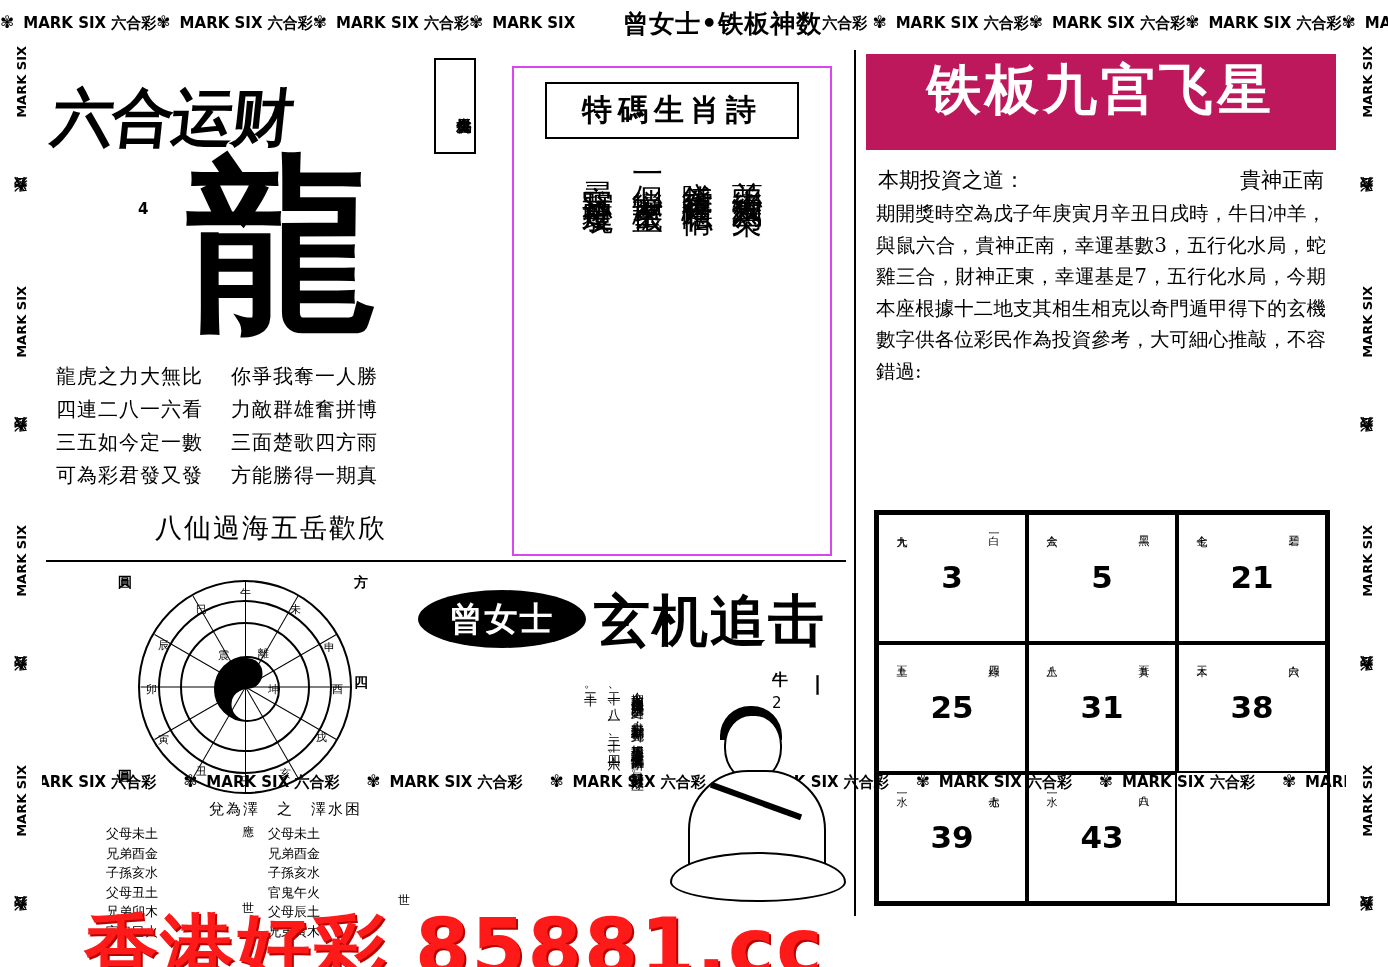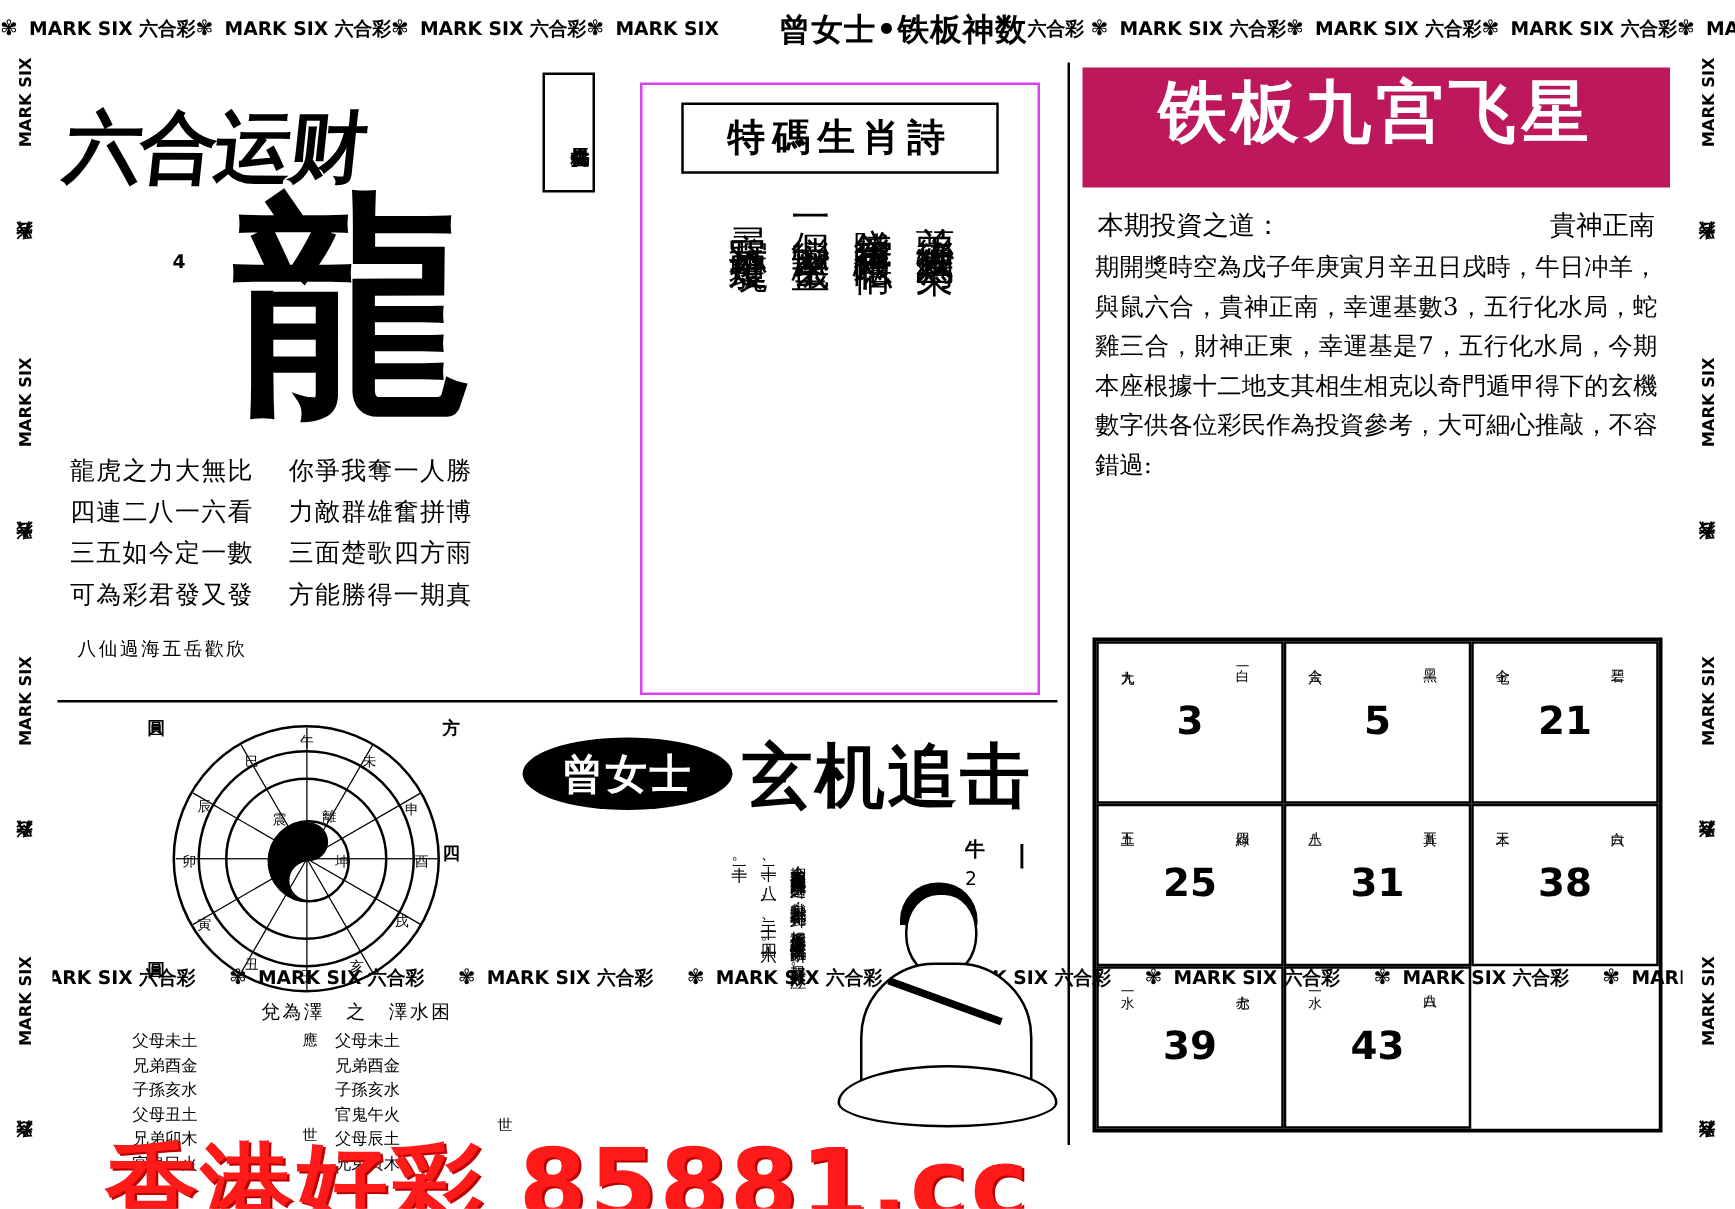--- a/index.html
+++ b/index.html
@@ -26,21 +26,21 @@
 
   
   #dragon{left:2px;top:2px;width:450px;height:500px;}
   .horse-box{position:absolute;right:20px;top:8px;width:34px;border:2px solid #000;padding:4px 2px;font-size:15px;font-weight:bold;line-height:1.15;text-align:center;writing-mode:vertical-rl;height:84px;}
   .big-title{position:absolute;left:6px;top:26px;font-size:62px;font-weight:bold;letter-spacing:-2px;font-family:"DejaVu Serif","Liberation Serif",serif;transform:skewX(-6deg);}
   .dragon-char{position:absolute;left:140px;top:100px;font-size:190px;font-weight:bold;font-family:"DejaVu Serif","Liberation Serif",serif;line-height:1;}
   .num4{position:absolute;left:92px;top:150px;font-size:15px;font-weight:bold;}
   .num5{position:absolute;left:158px;top:268px;font-size:15px;font-weight:bold;}
   .verse{position:absolute;top:310px;left:10px;width:430px;display:flex;gap:28px;font-family:"DejaVu Serif","Liberation Serif",serif;}
   .verse .col{font-size:20px;line-height:1.65;letter-spacing:1px;}
-  .verse-foot{position:absolute;top:460px;left:16px;width:450px;text-align:left;font-size:15px;font-family:"DejaVu Serif","Liberation Serif",serif;letter-spacing:2px;}
+  .verse-foot{position:absolute;top:460px;left:0;width:450px;text-align:center;font-size:27px;font-family:"DejaVu Serif","Liberation Serif",serif;letter-spacing:2px;}
 
   
   #poem{left:468px;top:18px;width:320px;height:490px;border:2px solid #d946ef;}
   .poem-title{margin:14px auto 0;width:250px;border:2px solid #000;text-align:center;font-size:30px;font-weight:bold;padding:6px 0;letter-spacing:6px;font-family:"DejaVu Serif","Liberation Serif",serif;}
   .poem-body{display:flex;flex-direction:row-reverse;justify-content:center;gap:12px;margin-top:18px;}
   .poem-line{writing-mode:vertical-rl;font-size:31px;line-height:1.22;letter-spacing:4px;font-family:"DejaVu Serif","Liberation Serif",serif;height:360px;}
 
   
   #nine{left:810px;top:2px;width:488px;height:866px;border-left:2px solid #000;}
   .nine-banner{position:relative;height:96px;margin:4px 6px 0 10px;background:#be185d;color:#fff;display:flex;align-items:flex-start;justify-content:center;}

